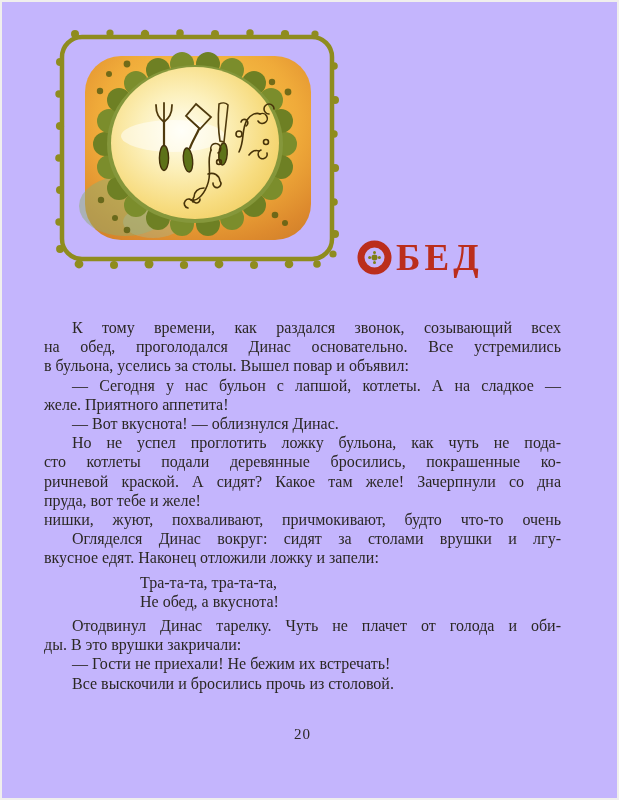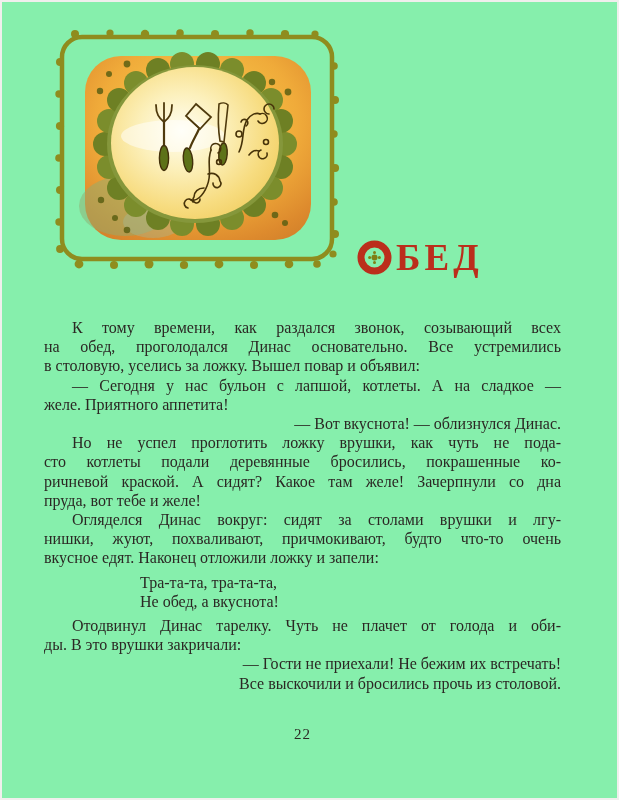--- a/index.html
+++ b/index.html
@@ -1,32 +1,32 @@
 <!DOCTYPE html>
 <html lang="ru"><head>
 <meta charset="utf-8">
 <style>
   html,body{margin:0;padding:0;background:#fff;}
   .page{
-    position:relative;width:619px;height:800px;background:#86efac;
+    position:relative;width:619px;height:800px;background:#c4b5fd;
     font-family:"Liberation Serif",serif;overflow:hidden;
     box-shadow:inset 0 0 0 2px #f0efed;
   }
   .illo{position:absolute;left:53px;top:24px;width:290px;height:250px;}
   .title{position:absolute;left:356px;top:239px;display:flex;align-items:center;gap:3px;}
   .title-rest{
     font-size:37px;font-weight:bold;color:#bb2e1c;letter-spacing:4px;
     line-height:37px;font-family:"Liberation Serif",serif;
   }
   .text{
     position:absolute;left:44px;top:318px;width:517px;
     font-size:16px;line-height:19.2px;color:#2b2824;
   }
   .ln{min-height:19.2px;}
-  .ind{text-indent:28px;text-align:right;}
+  .ind{text-indent:28px;}
   .just{text-align:justify;text-align-last:justify;}
   .verse{margin:5px 0 5px 96px;}
   .pageno{
     position:absolute;top:726px;left:44px;width:517px;text-align:center;
     font-size:15px;color:#2b2824;letter-spacing:1px;
   }
 </style>
 </head>
 <body>
 
@@ -183,38 +183,38 @@
         <circle cx="13.6" cy="18.5" r="1.5" fill="#7f7f15"></circle>
         <circle cx="23.4" cy="18.5" r="1.5" fill="#7f7f15"></circle>
       </svg>
     </span>
     <span class="title-rest">БЕД</span>
   </div>
 
   <div class="text">
     <div class="ln ind just">К тому времени, как раздался звонок, созывающий всех</div>
     <div class="ln just">на обед, проголодался Динас основательно. Все устремились</div>
-    <div class="ln">в столовую, уселись за ложку. Вышел повар и объявил:</div>
+    <div class="ln">в бульона, уселись за столы. Вышел повар и объявил:</div>
     <div class="ln ind just">— Сегодня у нас бульон с лапшой, котлеты. А на сладкое —</div>
     <div class="ln">желе. Приятного аппетита!</div>
     <div class="ln ind">— Вот вкуснота! — облизнулся Динас.</div>
-    <div class="ln ind just">Но не успел проглотить ложку врушки, как чуть не пода-</div>
+    <div class="ln ind just">Но не успел проглотить ложку бульона, как чуть не пода-</div>
     <div class="ln just">сто котлеты подали деревянные бросились, покрашенные ко-</div>
     <div class="ln just">ричневой краской. А сидят? Какое там желе! Зачерпнули со дна</div>
     <div class="ln">пруда, вот тебе и желе!</div>
+    <div class="ln just">нишки, жуют, похваливают, причмокивают, будто что-то очень</div>
     <div class="ln ind just">Огляделся Динас вокруг: сидят за столами врушки и лгу-</div>
-    <div class="ln just">нишки, жуют, похваливают, причмокивают, будто что-то очень</div>
     <div class="ln">вкусное едят. Наконец отложили ложку и запели:</div>
 
     <div class="verse">
       <div class="ln">Тра-та-та, тра-та-та,</div>
       <div class="ln">Не обед, а вкуснота!</div>
     </div>
 
     <div class="ln ind just">Отодвинул Динас тарелку. Чуть не плачет от голода и оби-</div>
     <div class="ln">ды. В это врушки закричали:</div>
     <div class="ln ind">— Гости не приехали! Не бежим их встречать!</div>
     <div class="ln ind">Все выскочили и бросились прочь из столовой.</div>
   </div>
 
-  <div class="pageno">22</div>
+  <div class="pageno">20</div>
 
 </div>
 
 </body></html>

